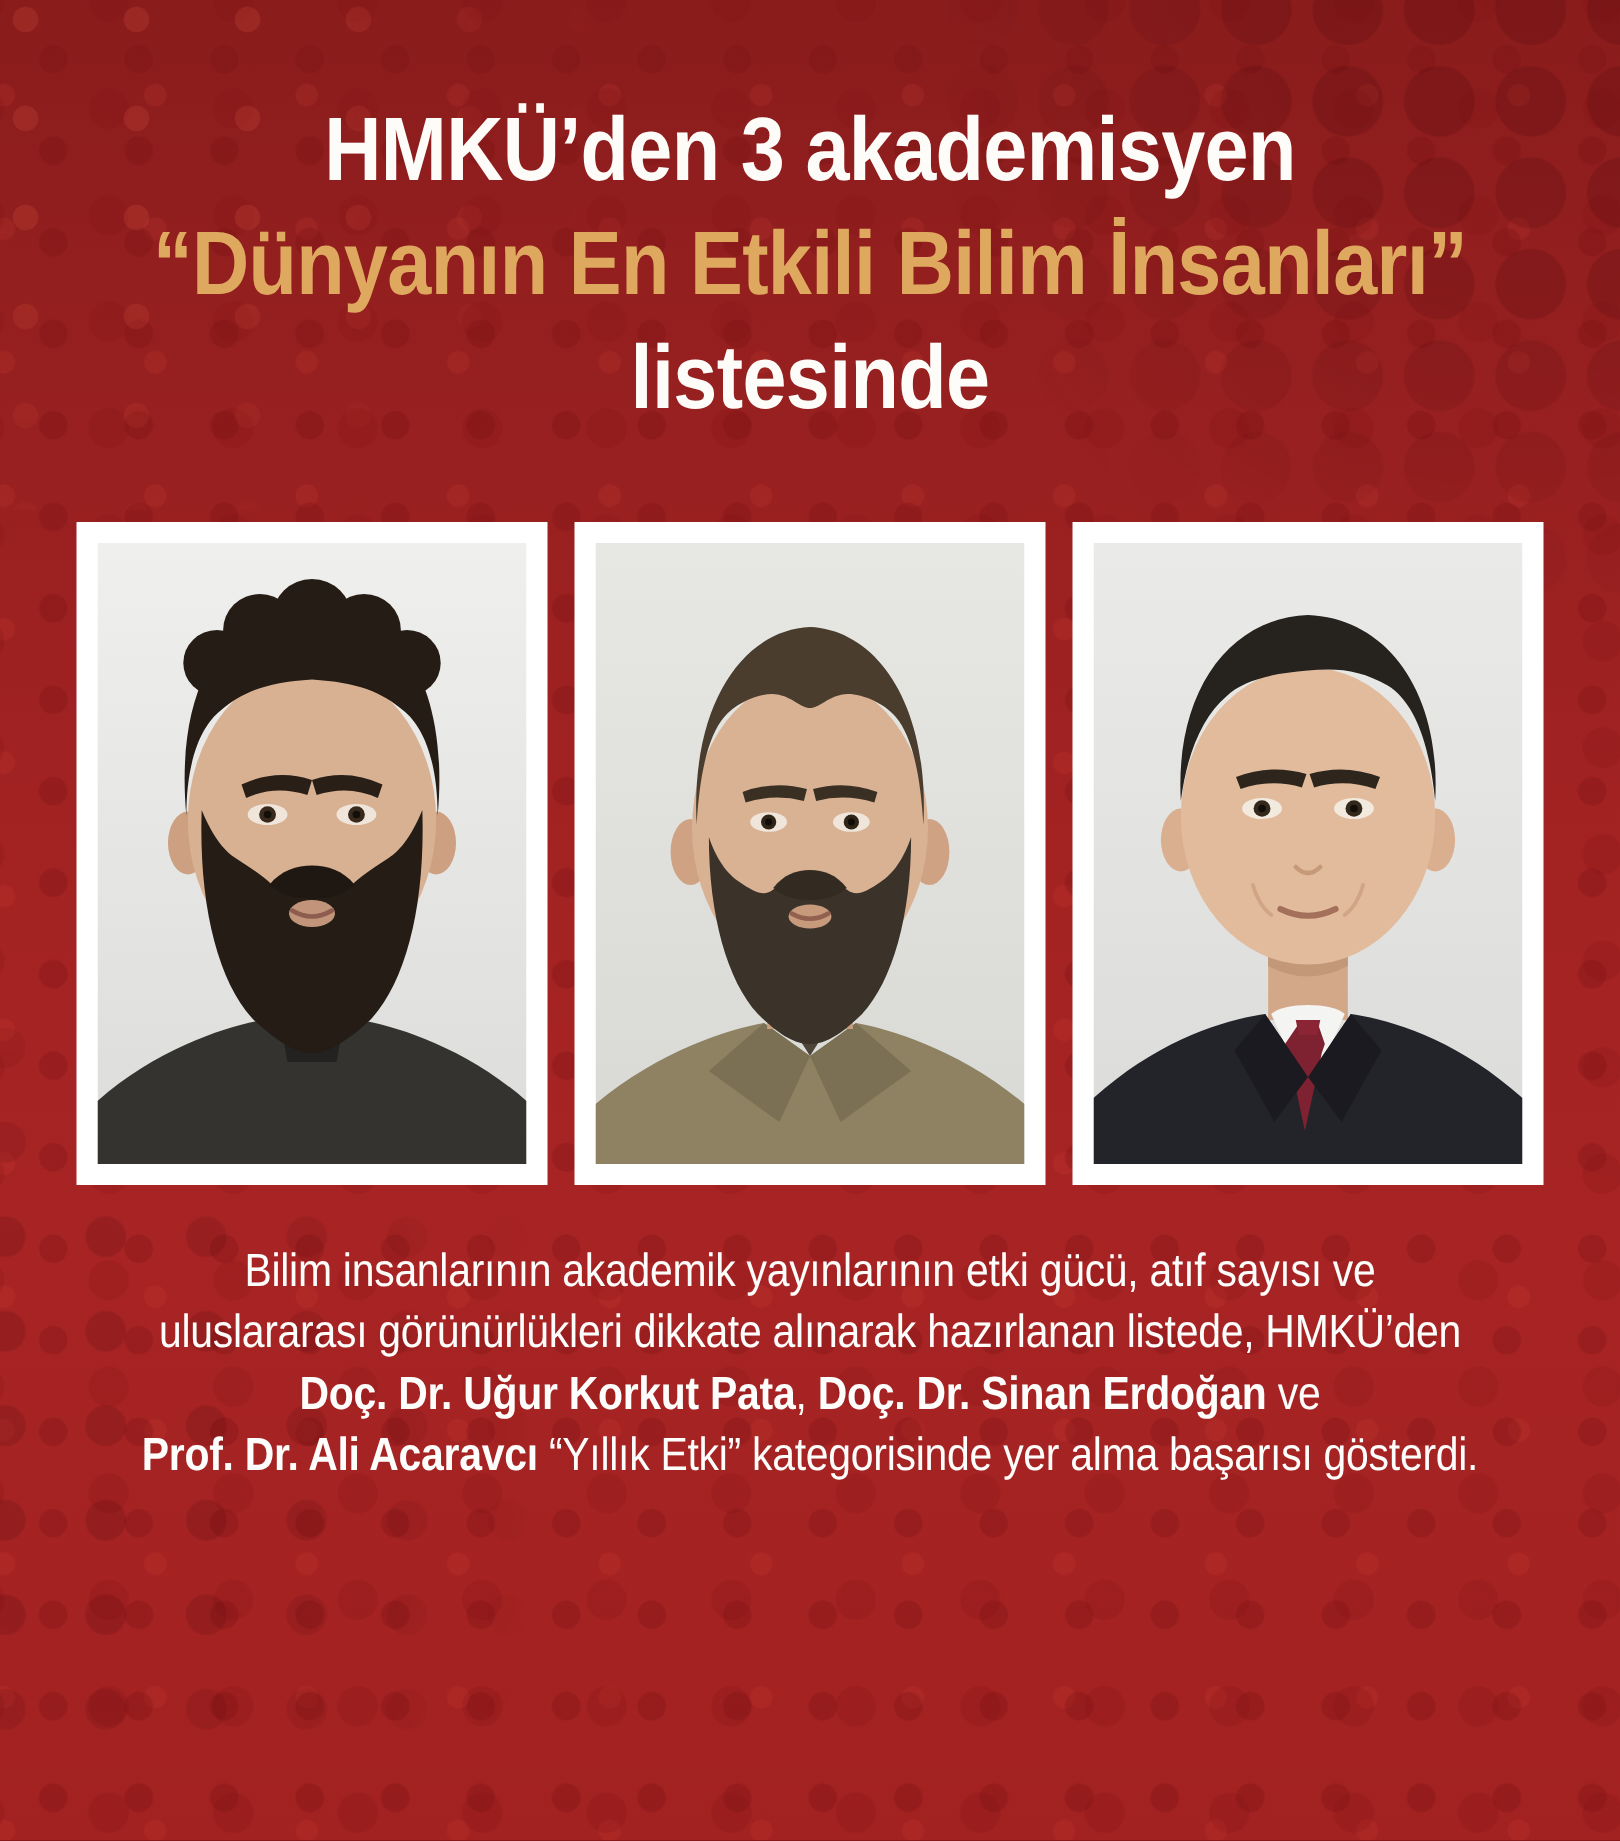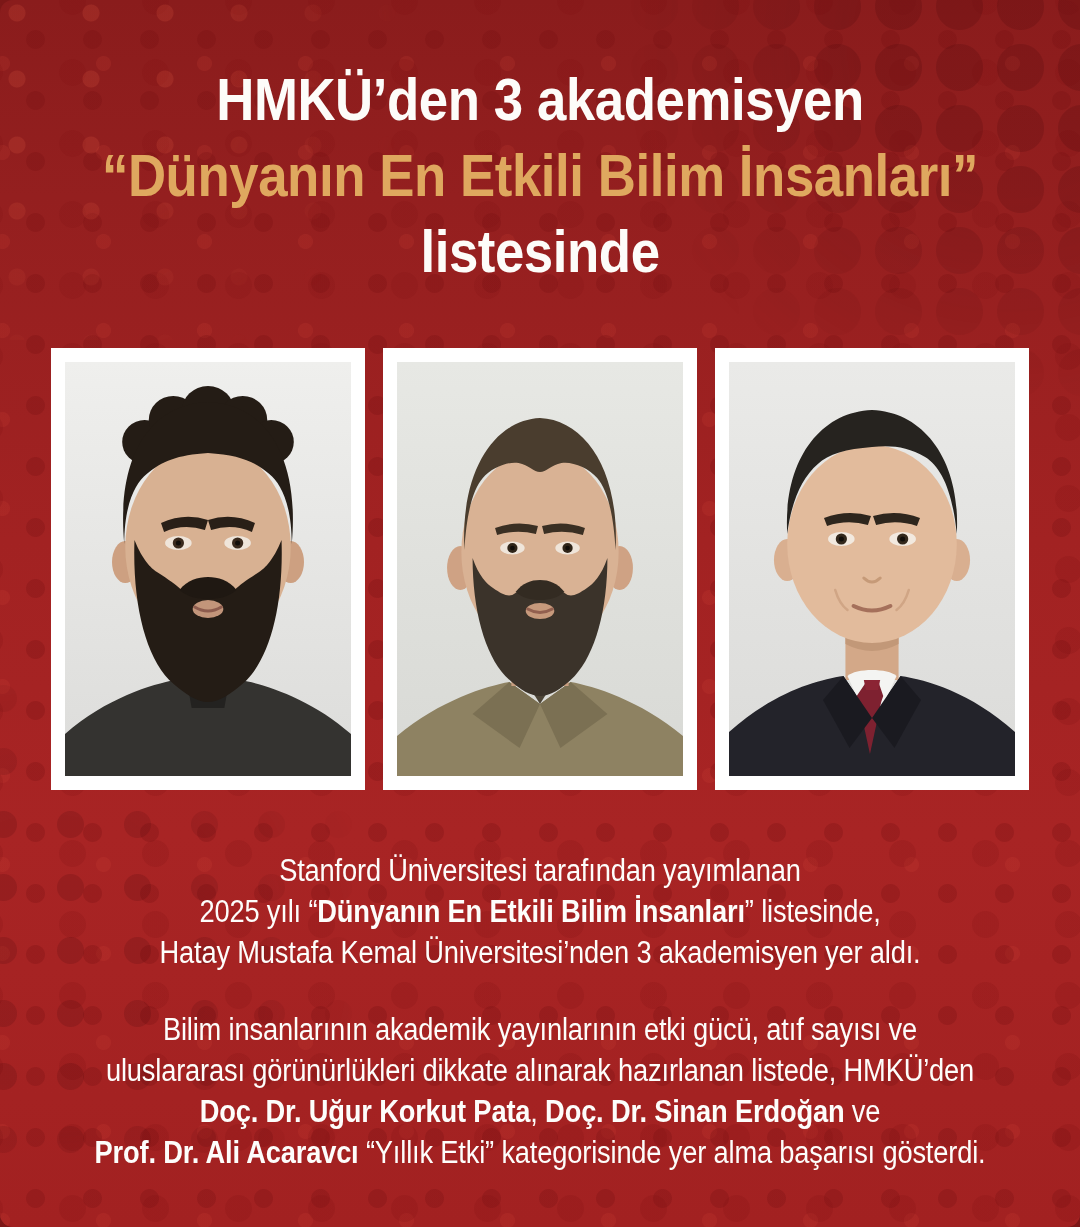--- a/index.html
+++ b/index.html
@@ -3,21 +3,20 @@
 <meta charset="utf-8">
 <style>
   html,body{margin:0;padding:0;background:#7c1717;}
   .poster{
     position:relative;
     width:1080px;height:1227px;
     margin:0 auto;
     overflow:hidden;
     font-family:"Liberation Sans",sans-serif;
     background:linear-gradient(180deg,#8a1c1c 0%,#941f1f 16%,#a22222 44%,#a82424 68%,#a22121 100%);
-    border-radius:13px;
   }
   
   .poster::before{
     content:"";position:absolute;inset:0;pointer-events:none;
     background-image:
       radial-gradient(circle, rgba(117,14,16,.28) 9px, rgba(117,14,16,0) 10px),
       radial-gradient(circle, rgba(128,16,18,.20) 13px, rgba(128,16,18,0) 14px),
       radial-gradient(circle, rgba(216,72,56,.15) 7px, rgba(216,72,56,0) 8px);
     background-size:57px 61px, 83px 71px, 101px 89px;
     background-position:7px 9px, 31px 37px, 53px 19px;
@@ -191,25 +190,20 @@
         <ellipse cx="170" cy="177" rx="13" ry="7" fill="#f2e9df"></ellipse>
         <circle cx="170" cy="177" r="5.5" fill="#33281c"></circle>
           <circle cx="170" cy="177" r="2.5" fill="#110e0a"></circle>
         <path d="M132,216 q8,8 16,0" stroke="#c69a78" stroke-width="3" fill="none" stroke-linecap="round"></path>
         <path d="M122,244 q18,9 36,0" stroke="#a5705b" stroke-width="4" fill="none" stroke-linecap="round"></path>
         <path d="M104,228 q4,14 12,20 M176,228 q-4,14 -12,20" stroke="#d0a585" stroke-width="2.5" fill="none" stroke-linecap="round"></path>
       </svg>
     </figure>
   </div>
 
-  <p class="para para1">
-    <span class="line">Stanford Üniversitesi tarafından yayımlanan</span>
-    <span class="line"><span>2025 yılı “</span><span class="b">Dünyanın En Etkili Bilim İnsanları</span><span>” listesinde,</span></span>
-    <span class="line">Hatay Mustafa Kemal Üniversitesi’nden 3 akademisyen yer aldı.</span>
-  </p>
 
   <p class="para para2">
     <span class="line">Bilim insanlarının akademik yayınlarının etki gücü, atıf sayısı ve</span>
     <span class="line">uluslararası görünürlükleri dikkate alınarak hazırlanan listede, HMKÜ’den</span>
     <span class="line"><span class="b">Doç. Dr. Uğur Korkut Pata</span><span>, </span><span class="b">Doç. Dr. Sinan Erdoğan</span><span> ve</span></span>
     <span class="line"><span class="b">Prof. Dr. Ali Acaravcı</span><span> “Yıllık Etki” kategorisinde yer alma başarısı gösterdi.</span></span>
   </p>
 </div>
 
 </body></html>

